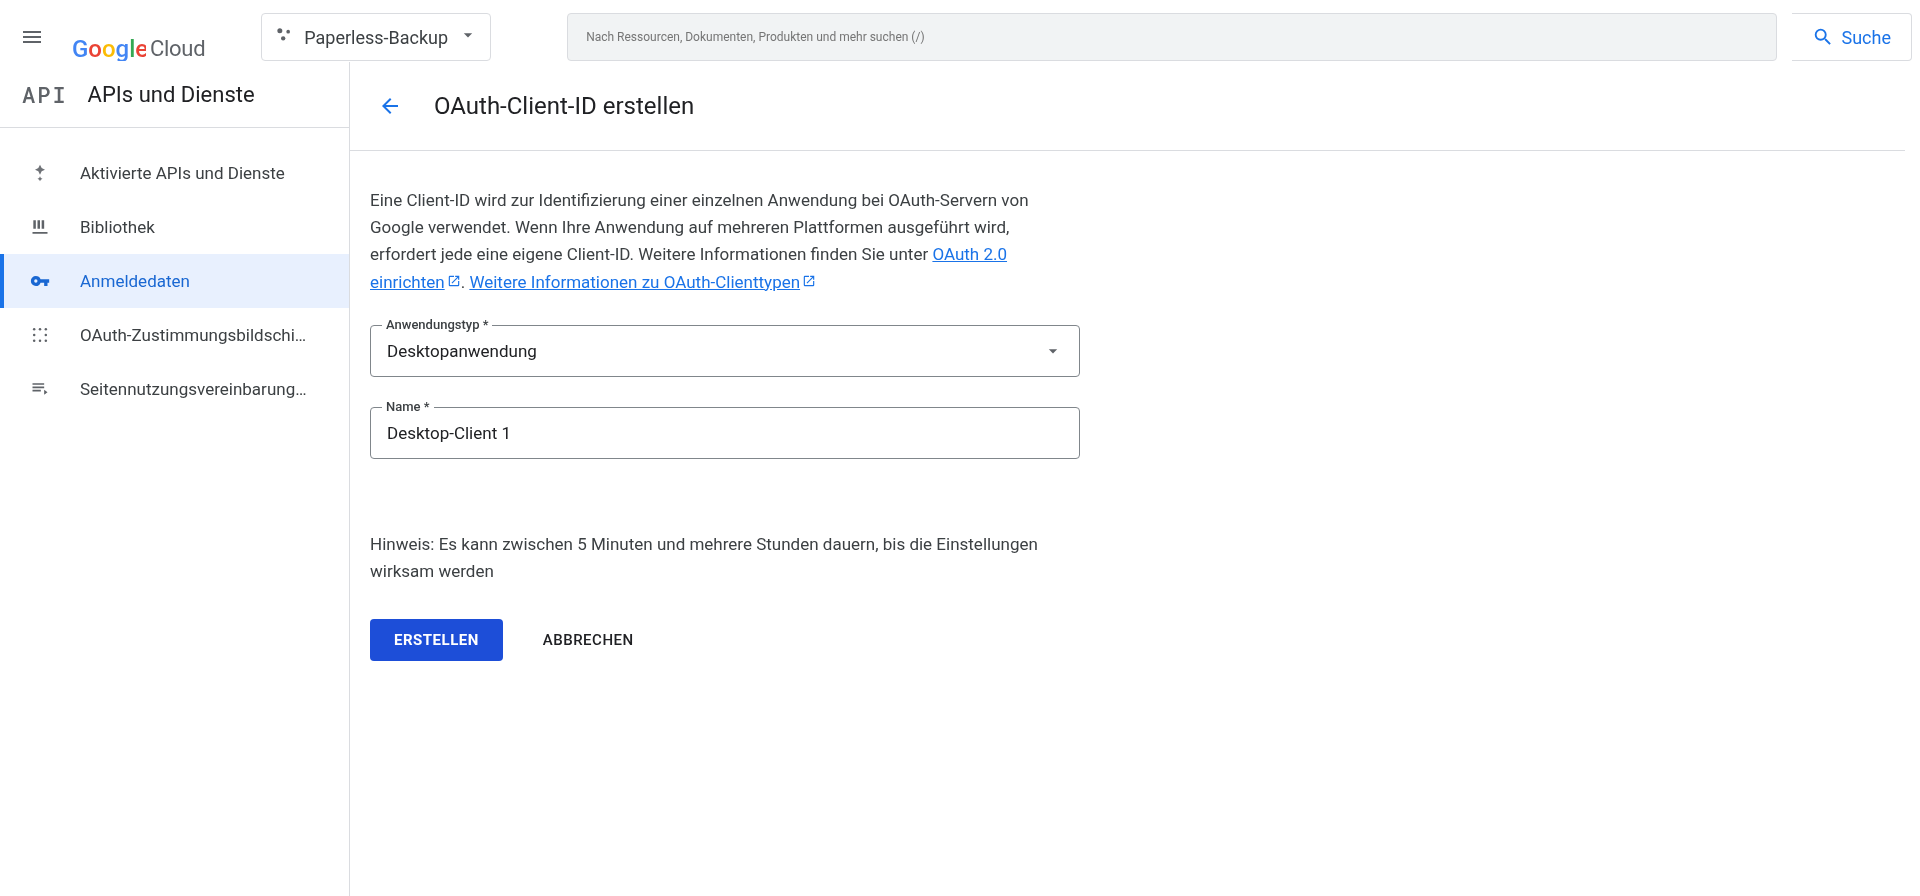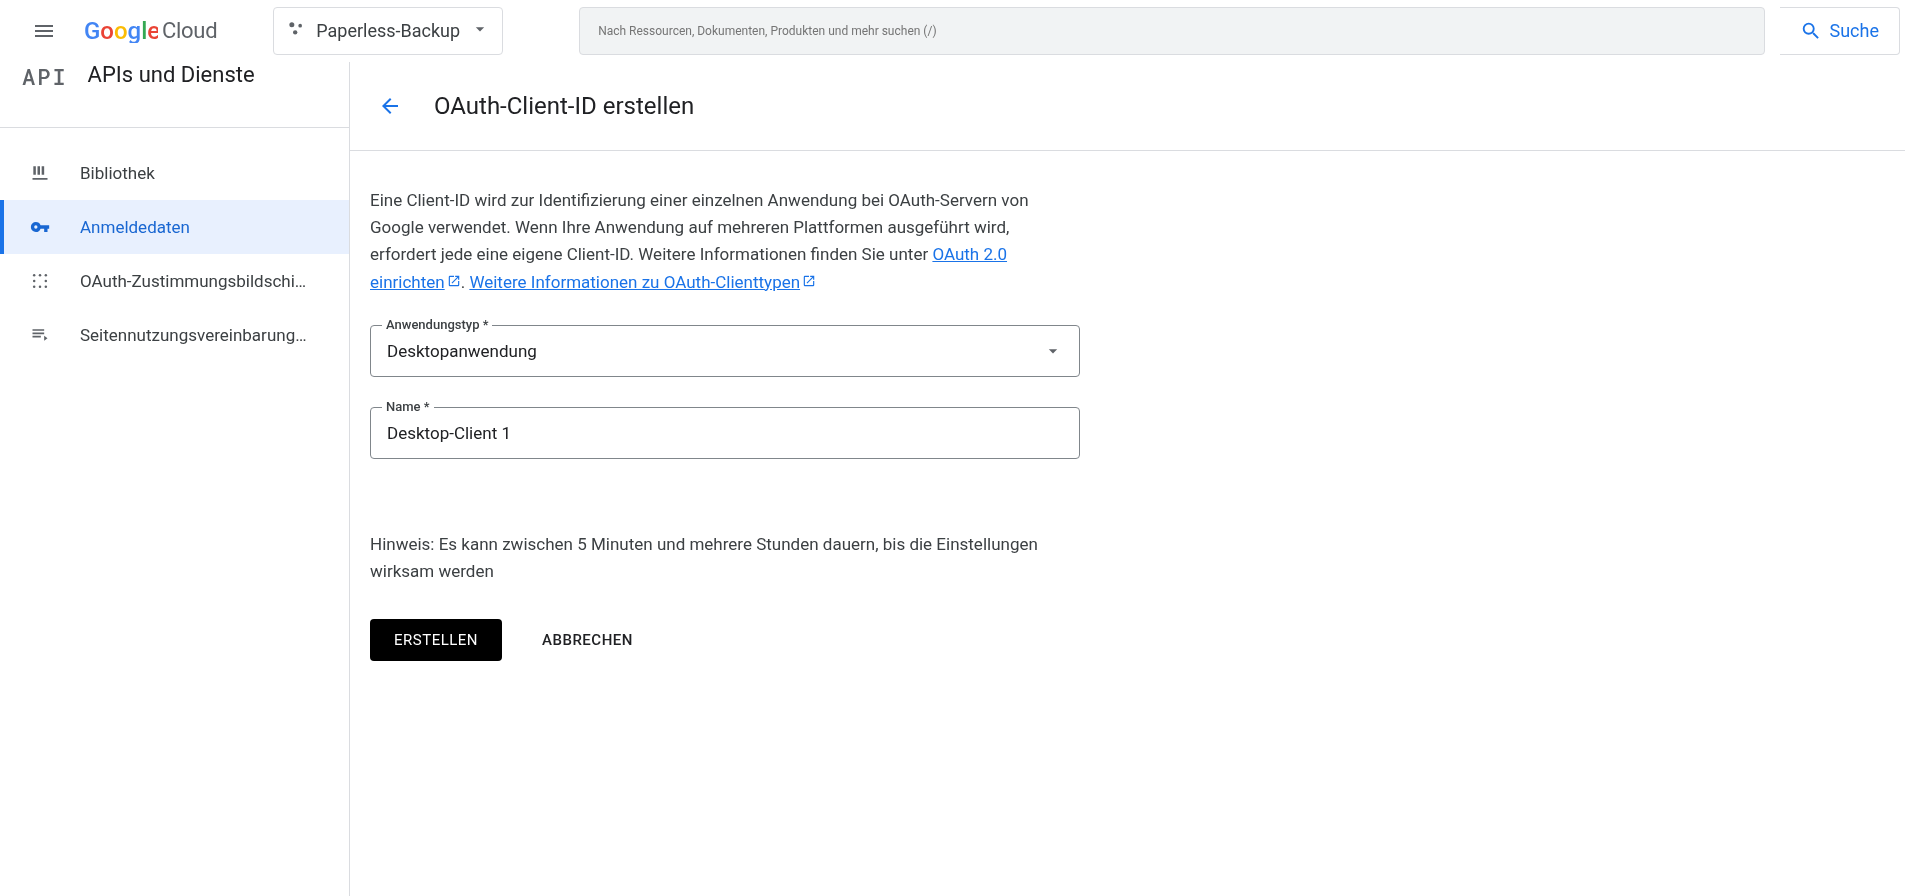--- a/index.html
+++ b/index.html
@@ -1,36 +1,36 @@
 <!DOCTYPE html>
 <html><head>
 <meta charset="utf-8">
 <style>
   * { box-sizing: border-box; margin: 0; padding: 0; font-family: 'Google Sans', Roboto, Arial, sans-serif; }
   body { background: #fff; color: #202124; width: 1920px; height: 896px; overflow: hidden; }
 
   
-  .topbar { display: flex; align-items: center; height: 62px; padding: 0 20px; border-bottom: 1px solid #fff; gap: 16px; }
+  .topbar { display: flex; align-items: flex-end; height: 62px; padding: 0 8px; border-bottom: 1px solid #fff; gap: 16px; }
   .hamburger { width: 48px; height: 48px; display: flex; align-items: center; justify-content: center; cursor: pointer; border-radius: 50%; }
   .hamburger svg { fill: #5f6368; }
   .logo { display: flex; align-items: center; gap: 4px; }
   .logo-text { font-size: 22px; color: #5f6368; letter-spacing: -0.3px; }
   .project-selector { display: flex; align-items: center; gap: 10px; border: 1px solid #dadce0; border-radius: 4px; padding: 8px 12px; cursor: pointer; height: 48px; margin-left: 40px; }
   .project-selector .dots svg { fill: #5f6368; }
   .project-name { font-size: 18px; color: #3c4043; }
   .project-selector .chevron svg { fill: #5f6368; }
   .searchbox { flex: 1; display: flex; align-items: center; border: 1px solid #dadce0; border-radius: 4px; height: 48px; padding: 0 18px; background: #f1f3f4; margin-left: 60px; }
   .searchbox input { flex: 1; border: none; background: transparent; font-size: 12px; color: #5f6368; outline: none; }
   .search-button { display: flex; align-items: center; gap: 8px; border: 1px solid #dadce0; border-left: none; border-radius: 0 4px 4px 0; height: 48px; padding: 0 20px; background: #fff; cursor: pointer; margin-left: -1px; }
   .search-button svg { fill: #1a73e8; }
   .search-button span { color: #1a73e8; font-size: 18px; font-weight: 400; }
 
   .layout { display: flex; height: calc(100% - 62px); }
   .sidebar { width: 350px; border-right: 1px solid #dadce0; }
-  .sidebar-header { display: flex; height: 66px; padding: 0 22px; border-bottom: 1px solid #dadce0; gap: 20px; }
+  .sidebar-header { display: flex; align-items: center; height: 66px; padding: 0 22px; border-bottom: 1px solid #dadce0; gap: 20px; }
   .api-badge { font-family: 'Roboto Mono', monospace; font-size: 22px; letter-spacing: 2px; color: #5f6368; font-weight: 500; }
   .sidebar-title { font-size: 22px; color: #202124; }
   .sidebar-items { padding-top: 18px; }
   .sidebar-item { display: flex; align-items: center; height: 54px; padding: 0 28px; gap: 28px; cursor: pointer; font-size: 17px; color: #3c4043; }
   .sidebar-item.active { background: #e8f0fe; color: #1967d2; position: relative; }
   .sidebar-item.active::before { content: ""; position: absolute; left: 0; top: 0; bottom: 0; width: 4px; background: #1a73e8; }
   .sidebar-item .icon { width: 24px; display: flex; justify-content: center; }
   .sidebar-item .icon svg { fill: #5f6368; }
   .sidebar-item.active .icon svg { fill: #1967d2; }
   .sidebar-item-label { white-space: nowrap; overflow: hidden; text-overflow: ellipsis; }
@@ -52,21 +52,21 @@
   .select-box { width: 100%; border: 1px solid #80868b; border-radius: 4px; height: 52px; display: flex; align-items: center; justify-content: space-between; padding: 0 16px; cursor: pointer; font-size: 17px; color: #202124; }
   .select-box svg { fill: #5f6368; }
   .text-input { width: 100%; border: 1px solid #80868b; border-radius: 4px; height: 52px; padding: 0 16px; font-size: 17px; color: #202124; outline: none; }
   .helper-text { font-size: 14px; color: #5f6368; line-height: 1.5; padding: 8px 14px 0; }
 
   .form-field.name-field { margin-top: 30px; }
 
   .note { font-size: 17px; color: #3c4043; margin-top: 72px; line-height: 1.6; }
 
   .actions { display: flex; gap: 30px; margin-top: 34px; }
-  .btn-primary { background: #000000; color: #fff; border: none; border-radius: 4px; padding: 12px 24px; font-size: 15px; font-weight: 400; letter-spacing: 0.5px; cursor: pointer; }
+  .btn-primary { background: #1d4ed8; color: #fff; border: none; border-radius: 4px; padding: 12px 24px; font-size: 15px; font-weight: 700; letter-spacing: 0.5px; cursor: pointer; }
   .btn-secondary { background: transparent; color: #202124; border: none; padding: 12px 10px; font-size: 15px; font-weight: 500; letter-spacing: 0.5px; cursor: pointer; }
 </style>
 </head>
 <body>
 
 <div class="topbar">
   <div class="hamburger">
     <svg width="24" height="24" viewBox="0 0 24 24">
         <path d="M3 18h18v-2H3v2zm0-5h18v-2H3v2zm0-7v2h18V6H3z"></path>
       </svg>
@@ -108,20 +108,28 @@
 <div class="layout">
   <div class="sidebar">
     <div class="sidebar-header">
       <span class="api-badge">API</span>
       <span class="sidebar-title">APIs und Dienste</span>
     </div>
     <div class="sidebar-items">
       <div class="sidebar-item">
         <span class="icon">
           <svg width="20" height="20" viewBox="0 0 24 24">
+              <path d="M12 2l2 4 4 2-4 2-2 4-2-4-4-2 4-2 2-4zm0 14l1 2 2 1-2 1-1 2-1-2-2-1 2-1 1-2z" opacity="0.9"></path>
+            </svg>
+        </span>
+        <span class="sidebar-item-label">Aktivierte APIs und Dienste</span>
+      </div>
+      <div class="sidebar-item">
+        <span class="icon">
+          <svg width="20" height="20" viewBox="0 0 24 24">
               <path d="M4 4h3v10H4V4zm5 0h3v10H9V4zm5 0h3v10h-3V4zM3 18h18v2H3v-2z"></path>
             </svg>
         </span>
         <span class="sidebar-item-label">Bibliothek</span>
       </div>
       <div class="sidebar-item active">
         <span class="icon">
           <svg width="20" height="20" viewBox="0 0 24 24">
               <path d="M12.65 10A5.99 5.99 0 007 6a6 6 0 000 12 5.99 5.99 0 005.65-4H17v4h4v-4h2v-4H12.65zM7 14a2 2 0 110-4 2 2 0 010 4z"></path>
             </svg>

